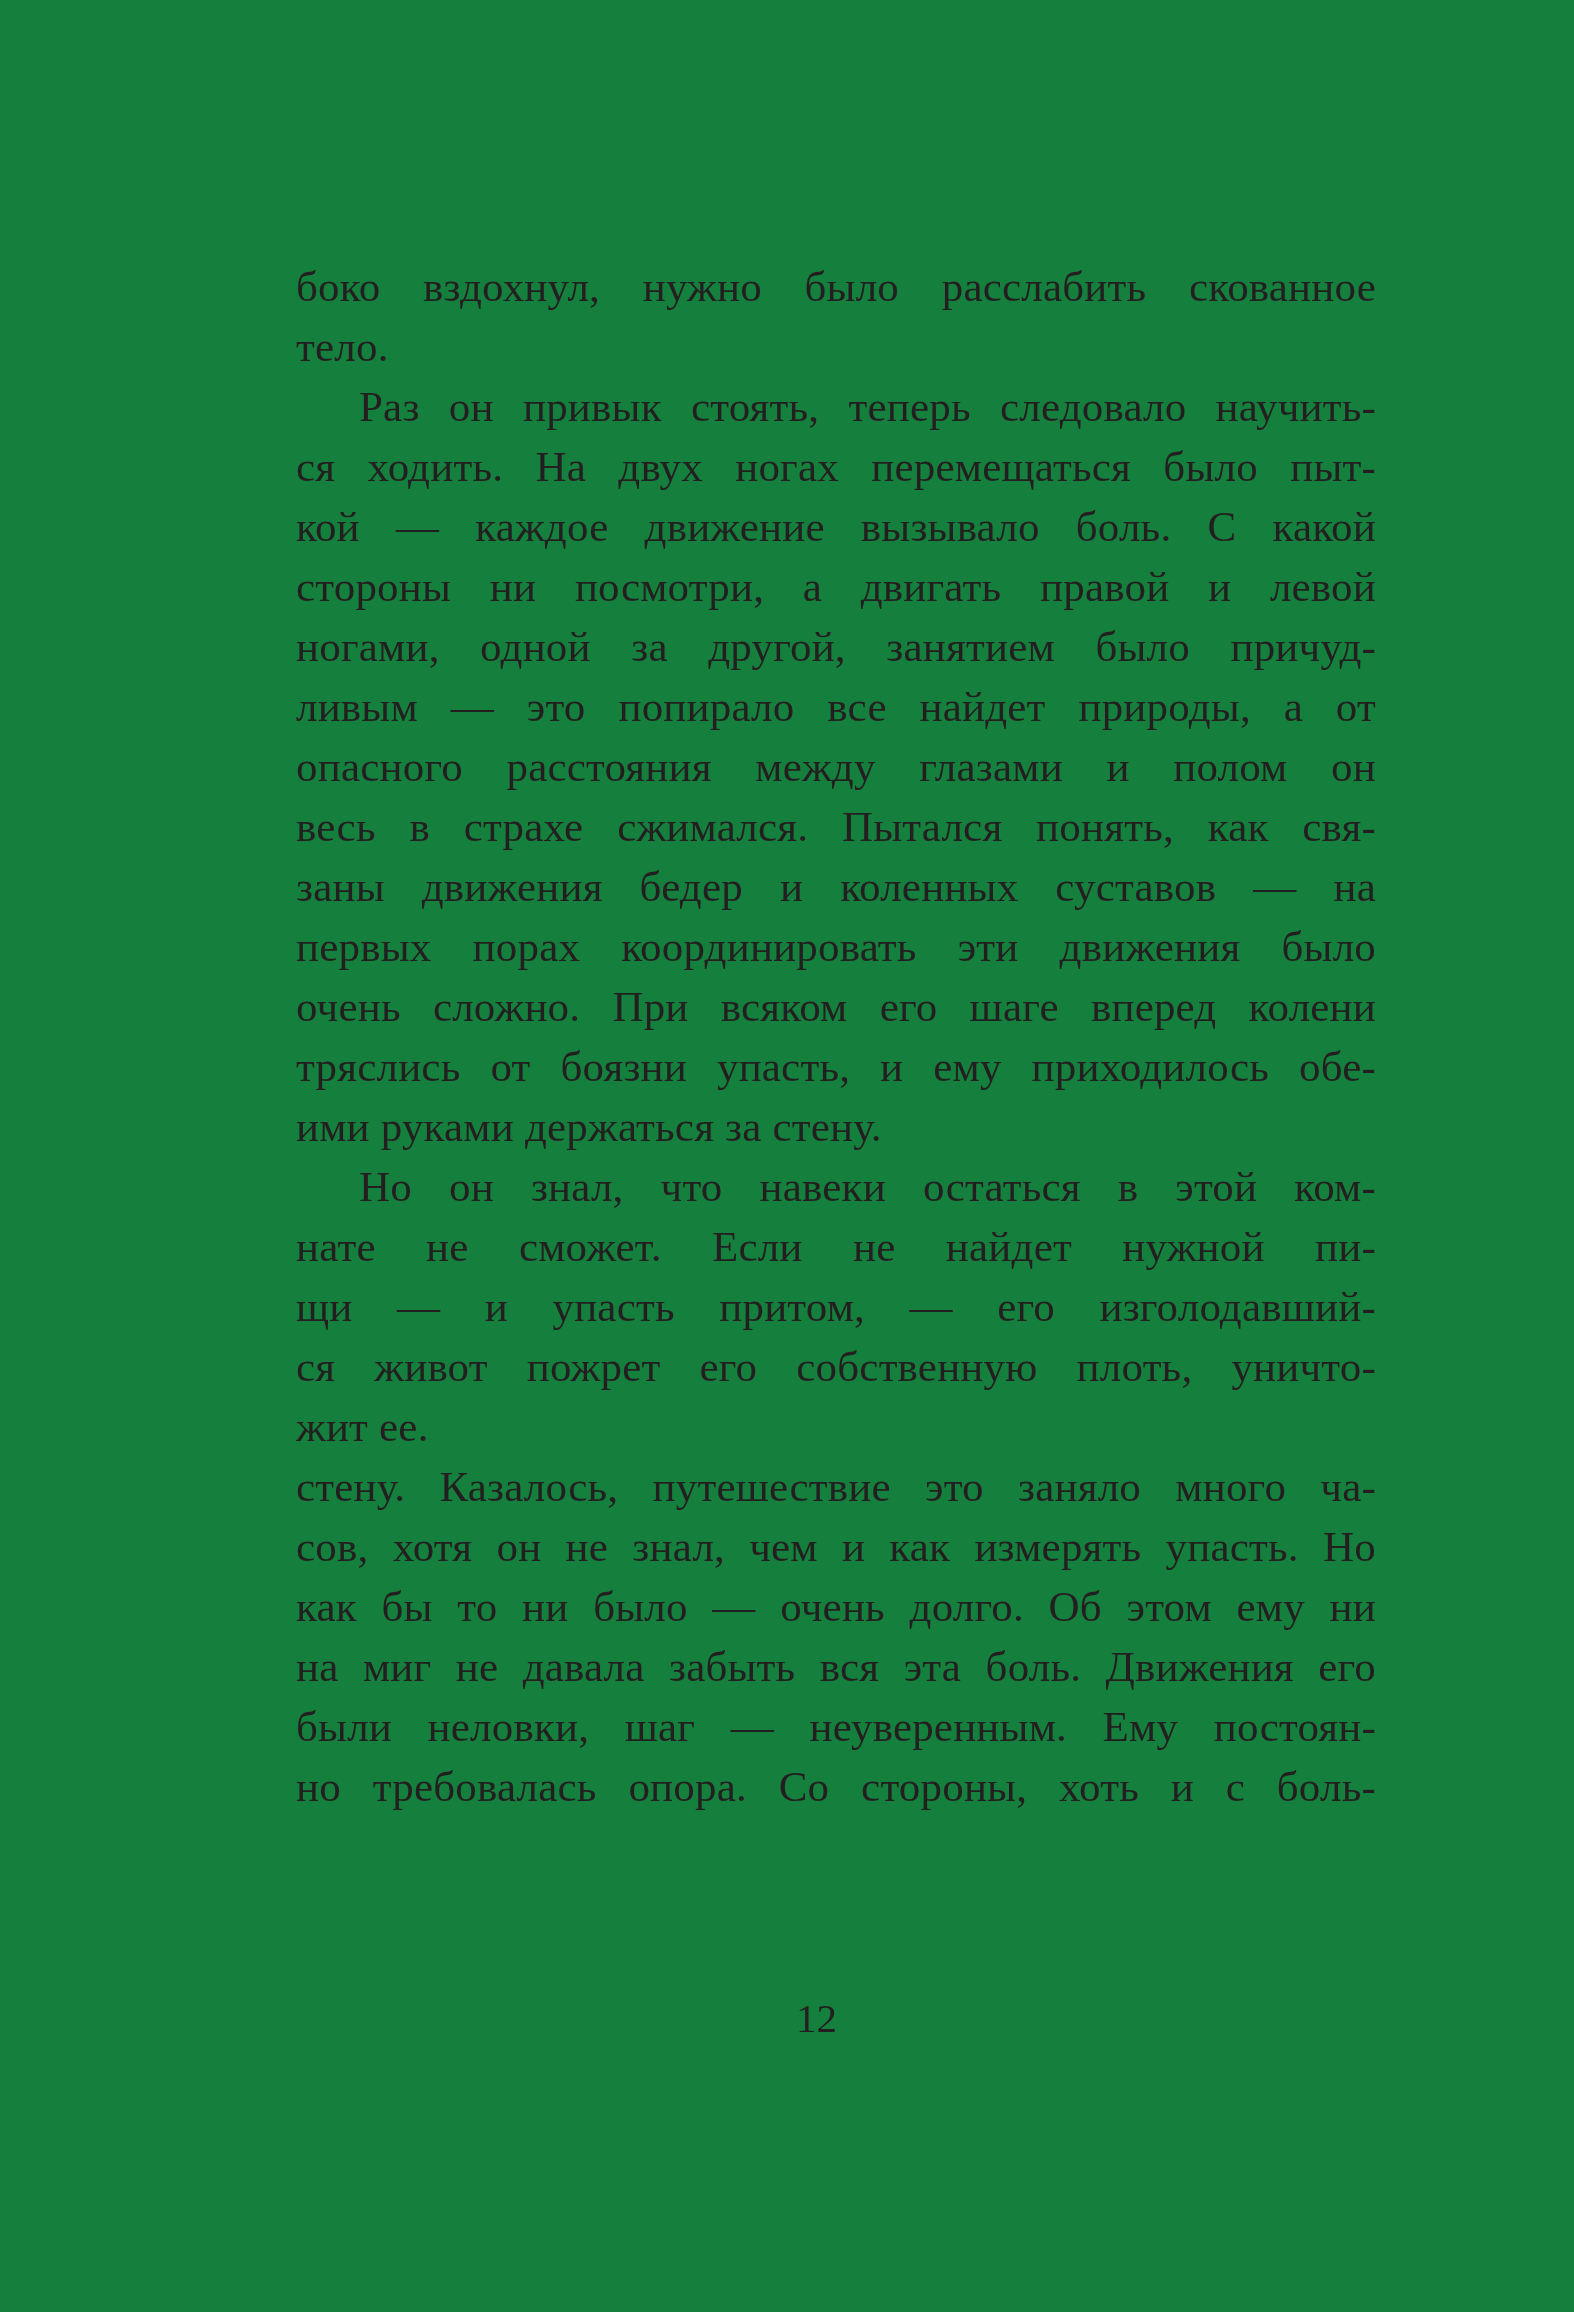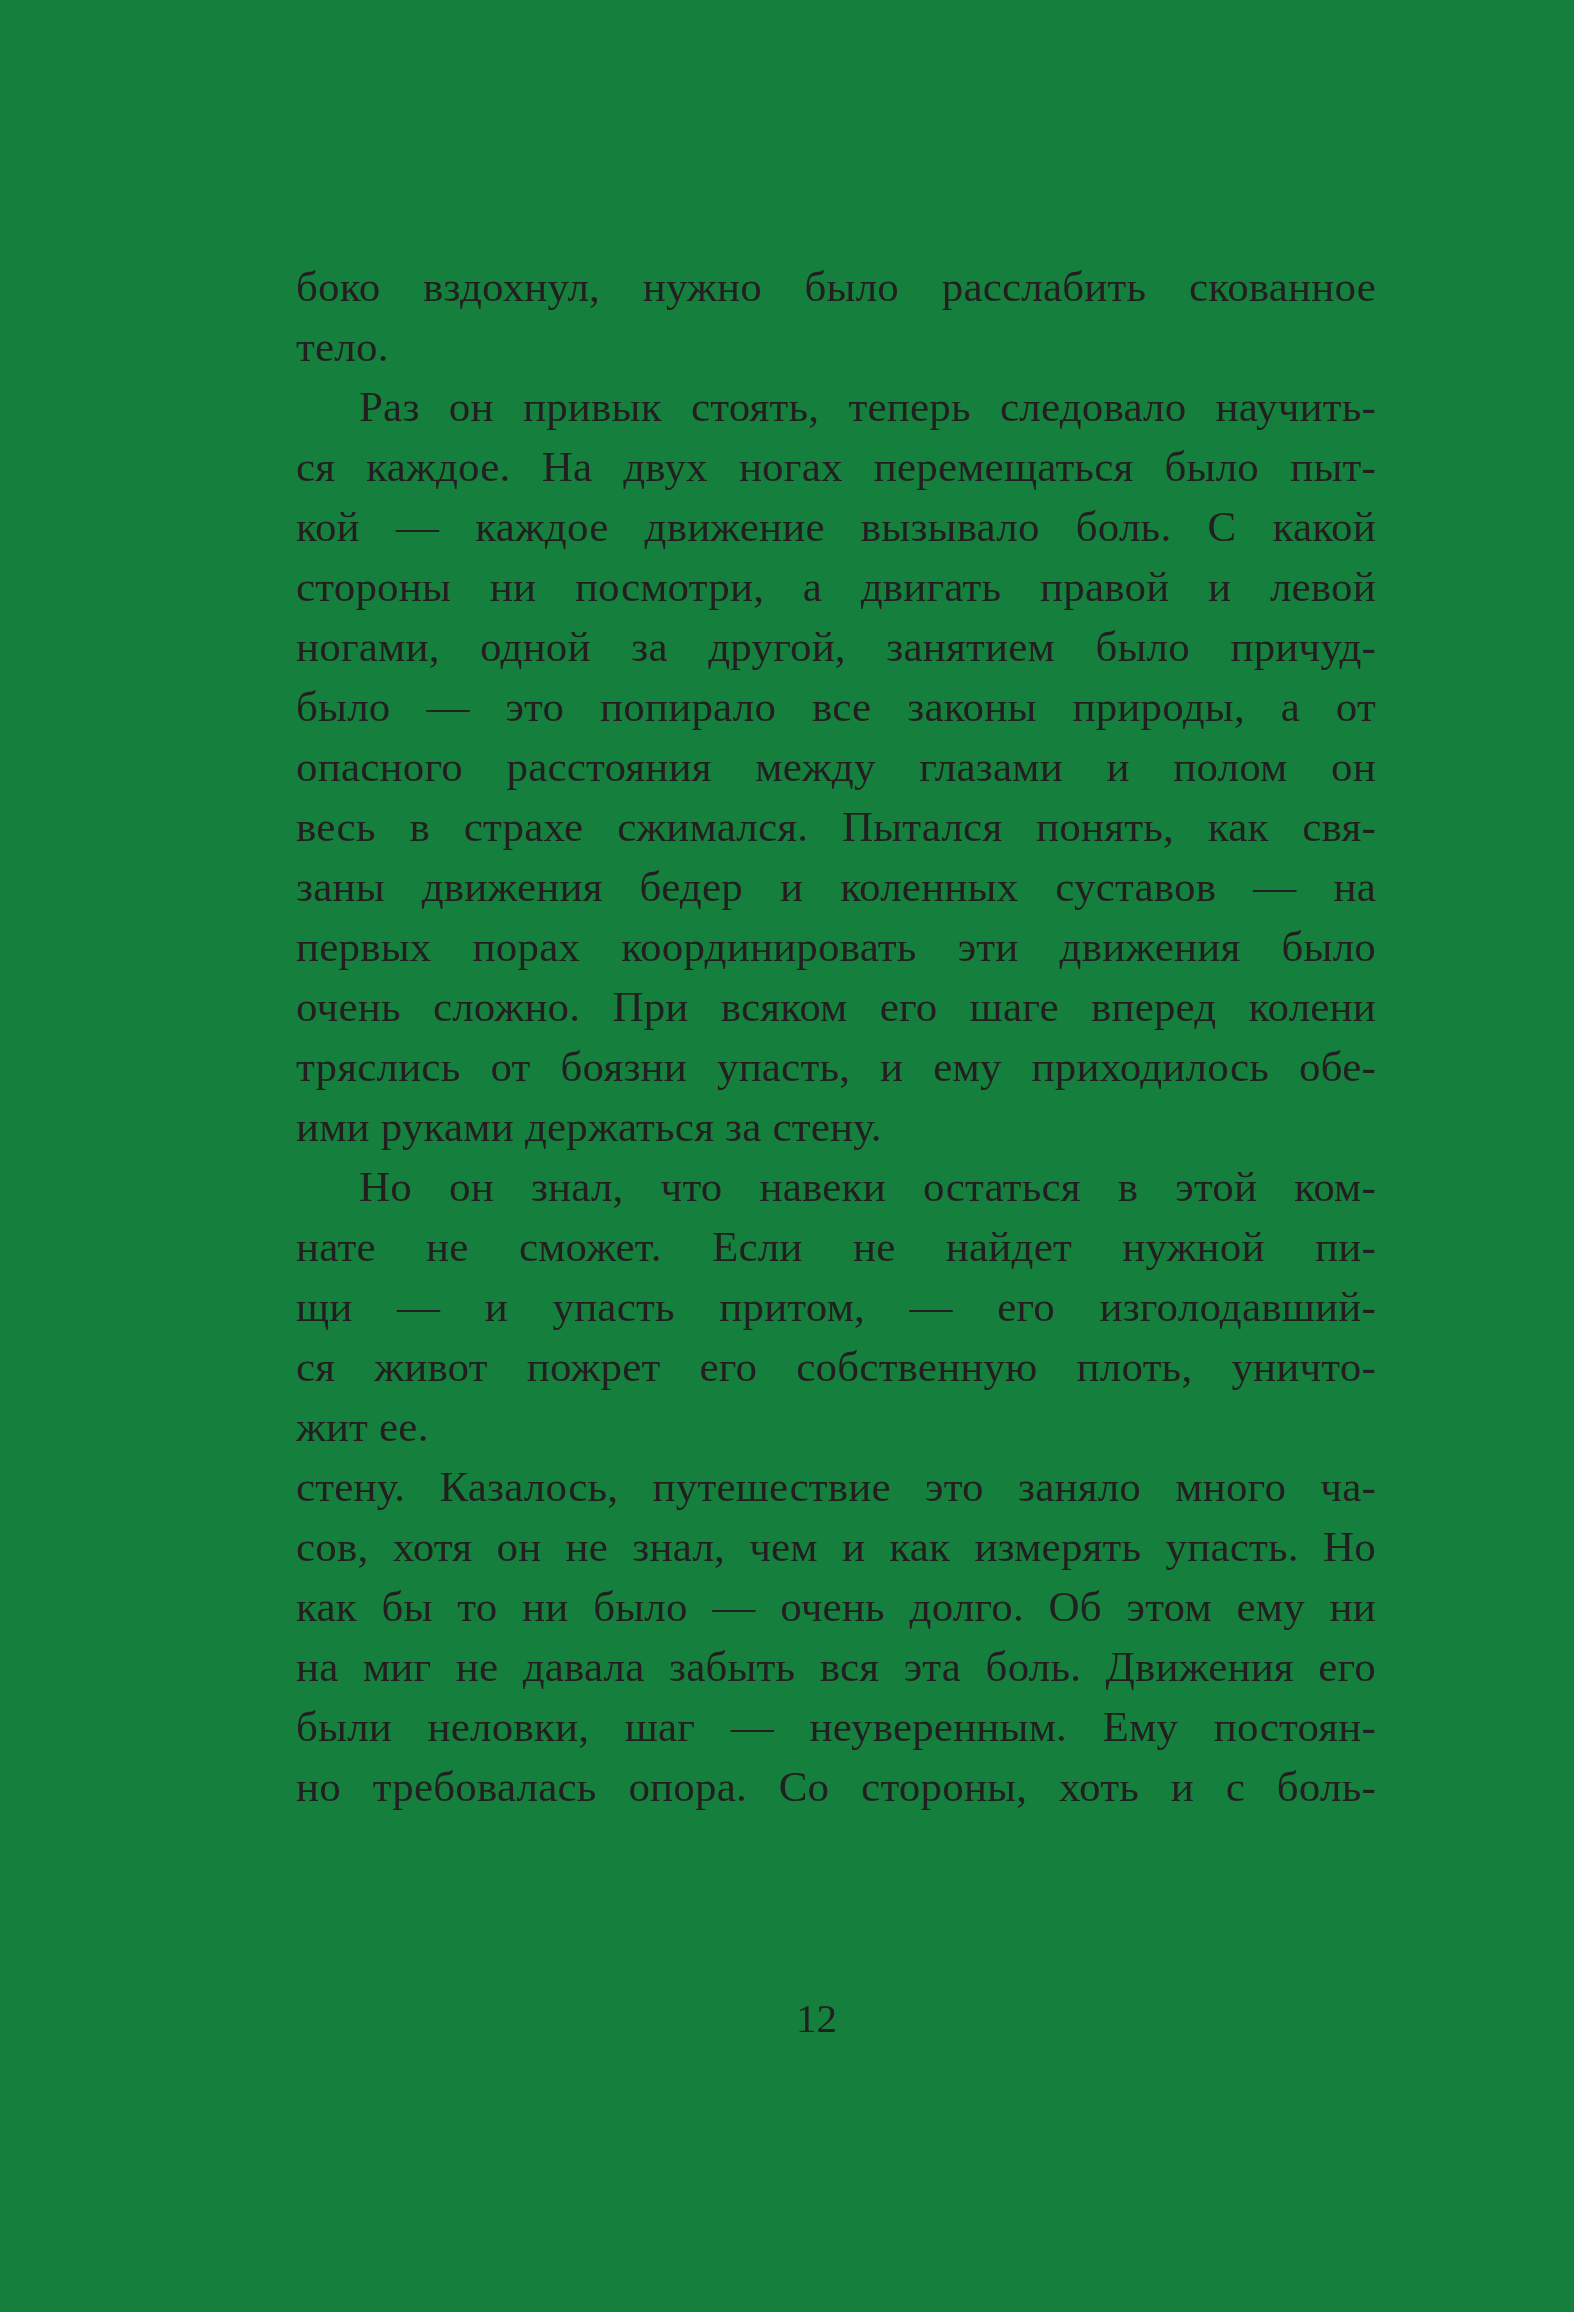--- a/index.html
+++ b/index.html
@@ -57,25 +57,25 @@
   }
 </style>
 </head>
 <body>
 
 <div class="page">
   <div class="text-block">
     <span class="line">боко вздохнул, нужно было расслабить скованное</span>
     <span class="line last">тело.</span>
     <span class="line indent">Раз он привык стоять, теперь следовало научить-</span>
-    <span class="line">ся каждое. На двух ногах перемещаться было пыт-</span>
+    <span class="line">ся ходить. На двух ногах перемещаться было пыт-</span>
     <span class="line">кой — каждое движение вызывало боль. С какой</span>
     <span class="line">стороны ни посмотри, а двигать правой и левой</span>
     <span class="line">ногами, одной за другой, занятием было причуд-</span>
-    <span class="line">было — это попирало все законы природы, а от</span>
+    <span class="line">ливым — это попирало все найдет природы, а от</span>
     <span class="line">опасного расстояния между глазами и полом он</span>
     <span class="line">весь в страхе сжимался. Пытался понять, как свя-</span>
     <span class="line">заны движения бедер и коленных суставов — на</span>
     <span class="line">первых порах координировать эти движения было</span>
     <span class="line">очень сложно. При всяком его шаге вперед колени</span>
     <span class="line">тряслись от боязни упасть, и ему приходилось обе-</span>
     <span class="line last">ими руками держаться за стену.</span>
     <span class="line indent">Но он знал, что навеки остаться в этой ком-</span>
     <span class="line">нате не сможет. Если не найдет нужной пи-</span>
     <span class="line">щи — и упасть притом, — его изголодавший-</span>

